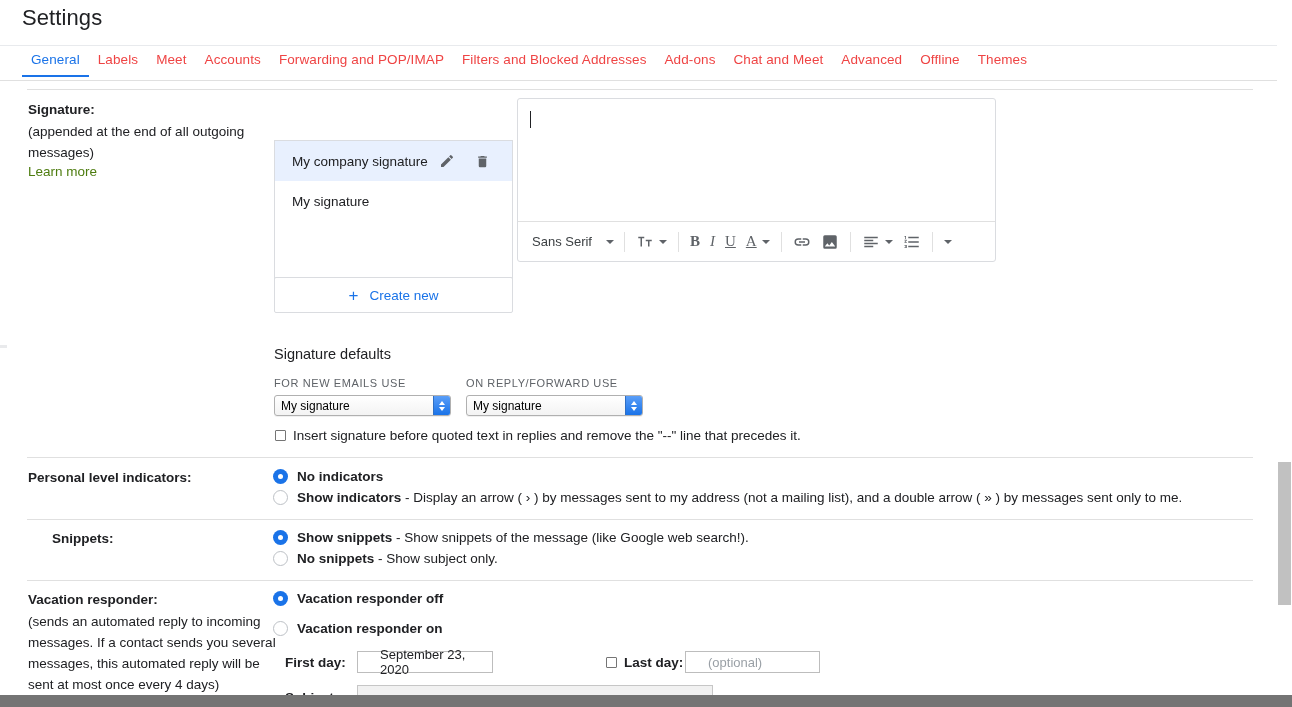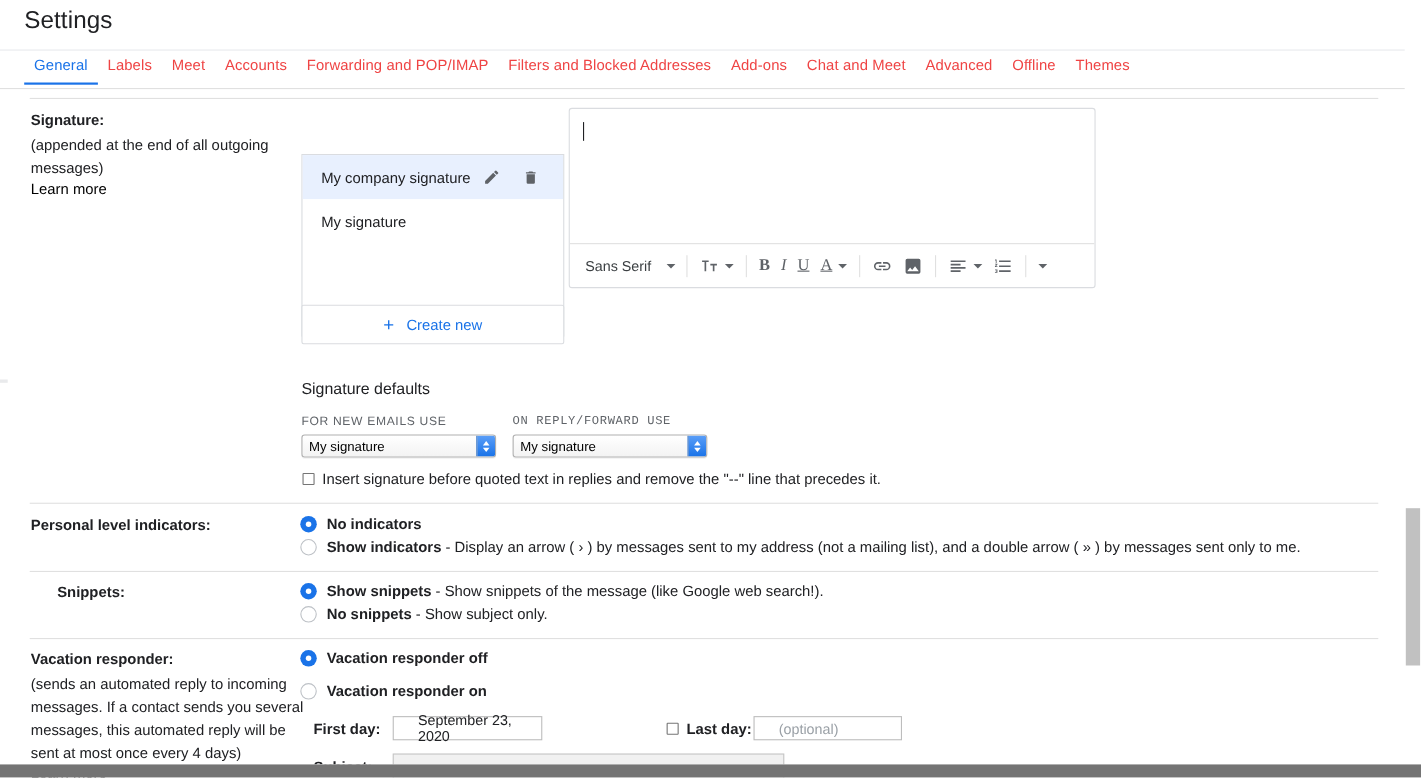--- a/index.html
+++ b/index.html
@@ -72,21 +72,21 @@
     color: #202124;
   }
   .rowsub {
     position: absolute;
     font-size: 13.5px;
     color: #202124;
     line-height: 21px;
     width: 240px;
   }
   .link {
-    color: #000000;
+    color: #4d7c0f;
     text-decoration: none;
     cursor: pointer;
     font-size: 13.5px;
   }
 
   
   .sig-list {
     position: absolute;
     left: 274px; top: 100px;
     width: 239px; height: 166px;
@@ -481,21 +481,21 @@
       <div class="tb-sep"></div>
       <div class="tb-item">
         <span class="caret-down" style="margin-left:0;"></span>
       </div>
     </div>
   </div>
 
   <div class="sig-defaults-title">Signature defaults</div>
 
   <div class="col-head" style="left:274px; top:377px;">FOR NEW EMAILS USE</div>
-  <div class="col-head" style="left:466px; top:377px;font-family:Liberation Mono, monospace;">ON REPLY/FORWARD USE</div>
+  <div class="col-head" style="left:466px; top:377px;">ON REPLY/FORWARD USE</div>
 
   <div class="mac-select" style="left:274px; top:395px; width:177px;">
     <span>My signature</span>
     <span class="spinner">
       <span class="up"></span>
         <span class="down"></span>
     </span>
   </div>
   <div class="mac-select" style="left:466px; top:395px; width:177px;">
     <span>My signature</span>

